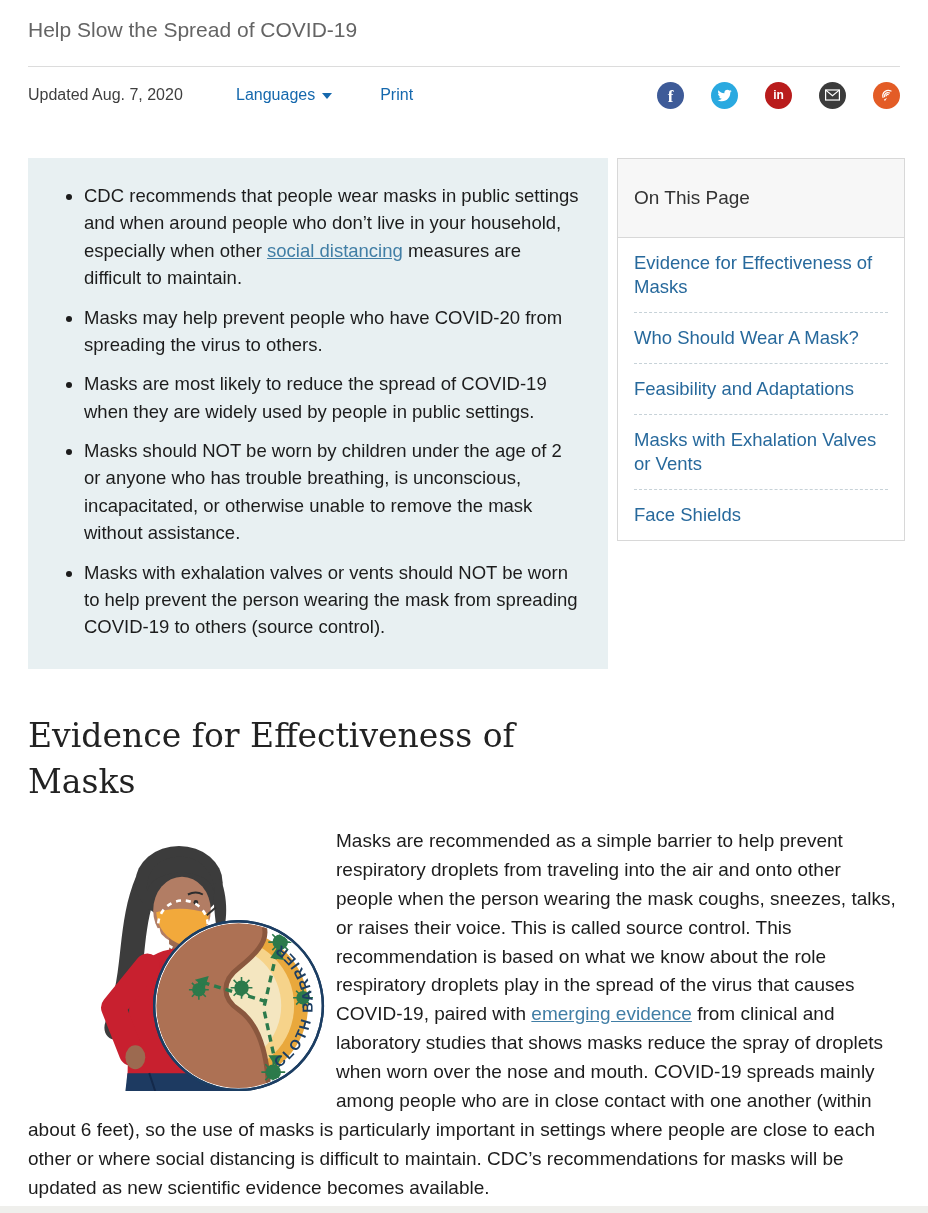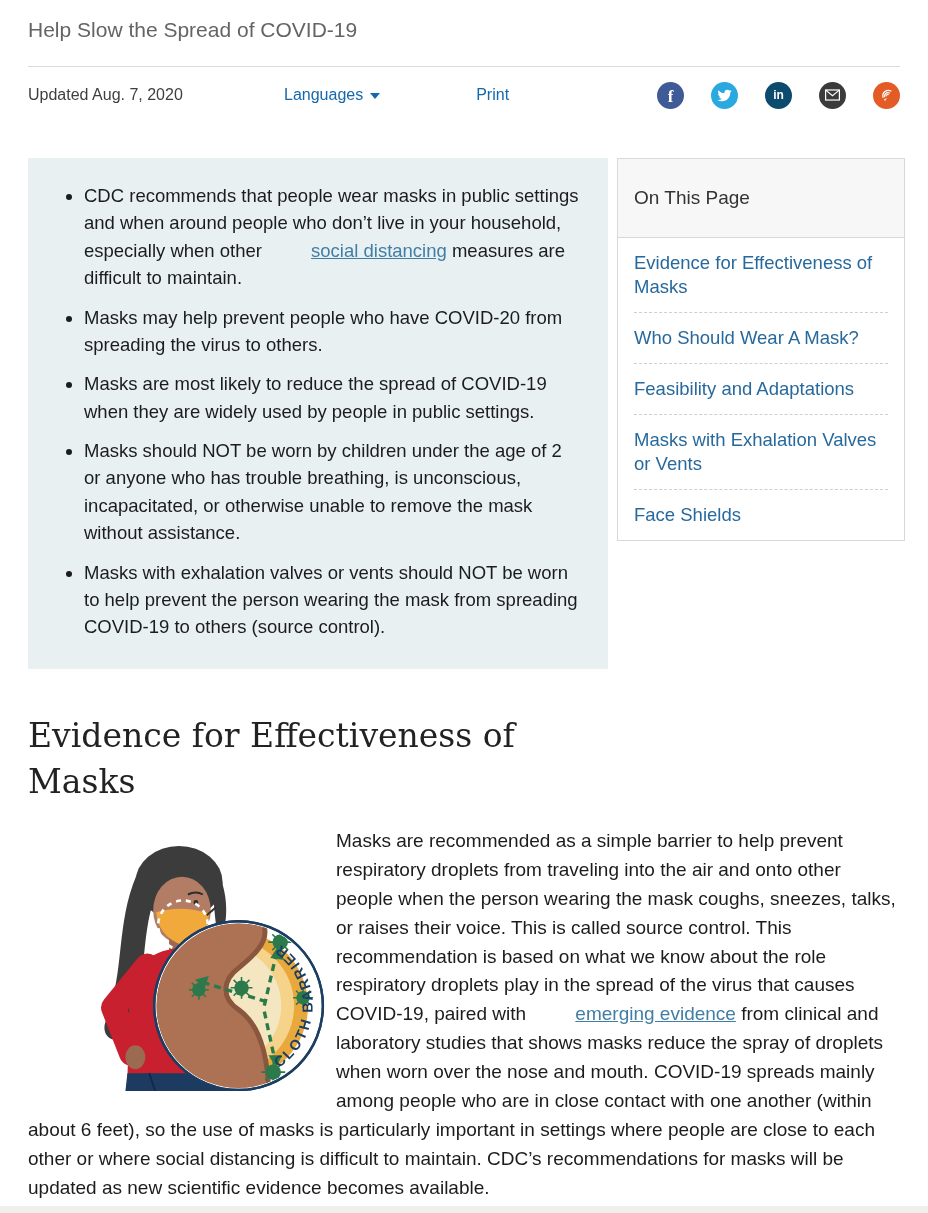--- a/index.html
+++ b/index.html
@@ -4,41 +4,41 @@
 <style>
   * { margin:0; padding:0; box-sizing:border-box; }
   body { background:#ffffff; font-family:"Liberation Sans", sans-serif; }
   .page { position:relative; width:928px; height:1213px; background:#fff; overflow:hidden; }
 
   
   .header { padding:10px 28px 0 28px; }
   .page-title { font-size:35px; font-weight:400; color:#1f1f1f; letter-spacing:-0.3px; line-height:1.3; }
   .page-subtitle { font-size:21px; color:#646464; margin-top:8px; }
   .header-divider { border:none; border-top:1px solid #dcdcdc; margin-top:24px; }
-  .meta-row { display:flex; align-items:center; height:56px;gap:48px; }
+  .meta-row { display:flex; align-items:center; height:56px; }
   .updated { font-size:16px; color:#3f3f3f; width:208px; }
   .meta-link { font-size:16px; color:#1568ad; text-decoration:none; cursor:pointer; }
   .languages { margin-right:48px; display:inline-flex; align-items:center; }
   .caret-down { display:inline-block; width:0; height:0; border-left:5px solid transparent;
     border-right:5px solid transparent; border-top:6px solid #1568ad; margin-left:7px; margin-top:2px; }
   .social-row { margin-left:auto; display:flex; align-items:center; }
   .social-btn { width:27px; height:27px; border-radius:50%; margin-left:27px; display:flex;
     align-items:center; justify-content:center; cursor:pointer; color:#fff; }
   .social-btn svg { display:block; }
-  .fb { background:#3e5b98; } .tw { background:#2aa9e0; } .li { background:#0c4a6e;text-align:right; }
+  .fb { background:#3e5b98; } .tw { background:#2aa9e0; } .li { background:#b91c1c;text-align:right; }
   .em { background:#3b3b3b; } .sy { background:#e35c26; }
   .fb-f { font-size:17px; font-weight:bold; color:#fff; font-family:"Liberation Serif",serif; margin-top:3px;}
   .li-in { font-size:12px; font-weight:bold; color:#fff; letter-spacing:0; }
 
   
   .columns { display:flex; align-items:flex-start; padding:0 23px 0 28px; margin-top:35px; }
   .summary-box { width:580px; background:#e8f0f2; padding:24px 26px 16px 26px; }
   .summary-box ul { list-style:disc; padding-left:30px; }
   .summary-box li { font-size:18.5px; line-height:1.48; color:#1c1c1c; margin-bottom:12px; }
-  .inline-link { color:#417ea5; text-decoration:underline; cursor:pointer;margin-left:44px; }
+  .inline-link { color:#417ea5; text-decoration:underline; cursor:pointer; }
 
   .otp-box { width:288px; margin-left:auto; border:1px solid #d8d8d8; background:#fff; }
   .otp-header { background:#f7f7f7; border-bottom:1px solid #d8d8d8; padding:28px 16px; font-size:19px; color:#333; }
   .otp-links { padding:0 16px; }
   .otp-link { display:block; padding:13px 0; font-size:18.5px; line-height:1.3; color:#27699c;
     text-decoration:none; border-bottom:1px dashed #c7d2d8; cursor:pointer; }
   .otp-link:last-child { border-bottom:none; }
 
   
   .section { padding:0 28px; margin-top:44px; }

